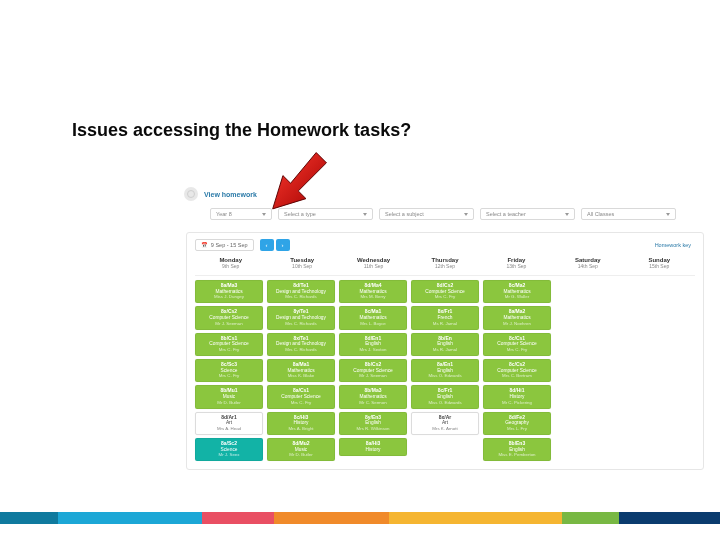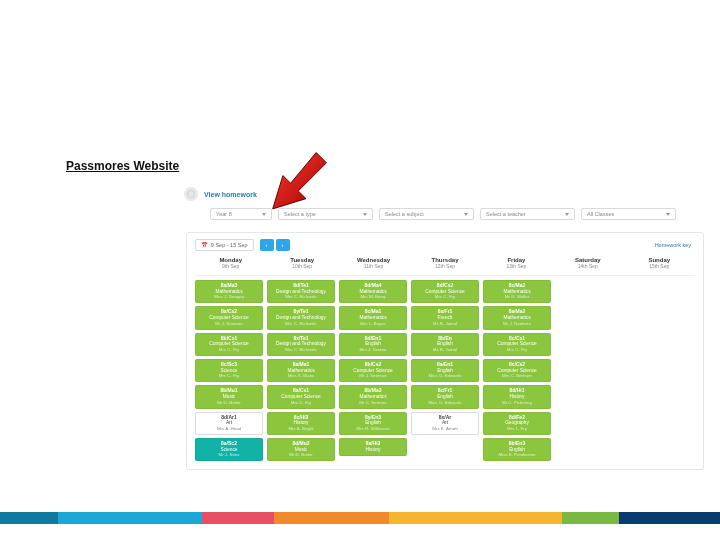--- a/index.html
+++ b/index.html
@@ -64,21 +64,23 @@
   .c3{width:10%;background:#e94f63;}
   .c4{width:16%;background:#f08a2a;}
   .c5{width:24%;background:#f5b531;}
   .c6{width:8%;background:#78b843;}
   .c7{width:14%;background:#0a3b6e;}
 </style>
 </head>
 <body>
 
 <div class="stage">
-  <div class="subtitle">Passmores Website</div>
+  <div class="title-banner">
+    <h1>Issues accessing the Homework tasks?</h1>
+  </div>
 
   <div class="arrow">
     <svg viewBox="0 0 100 100">
       <defs>
         <linearGradient id="rg" x1="0" y1="0" x2="1" y2="1">
           <stop offset="0" stop-color="#ff3b30"></stop>
             <stop offset="1" stop-color="#a00000"></stop>
         </linearGradient>
       </defs>
       <polygon points="80,4 96,20 52,64 64,76 12,92 28,40 40,52" fill="url(#rg)" stroke="#5a0000" stroke-width="1.5"></polygon>

